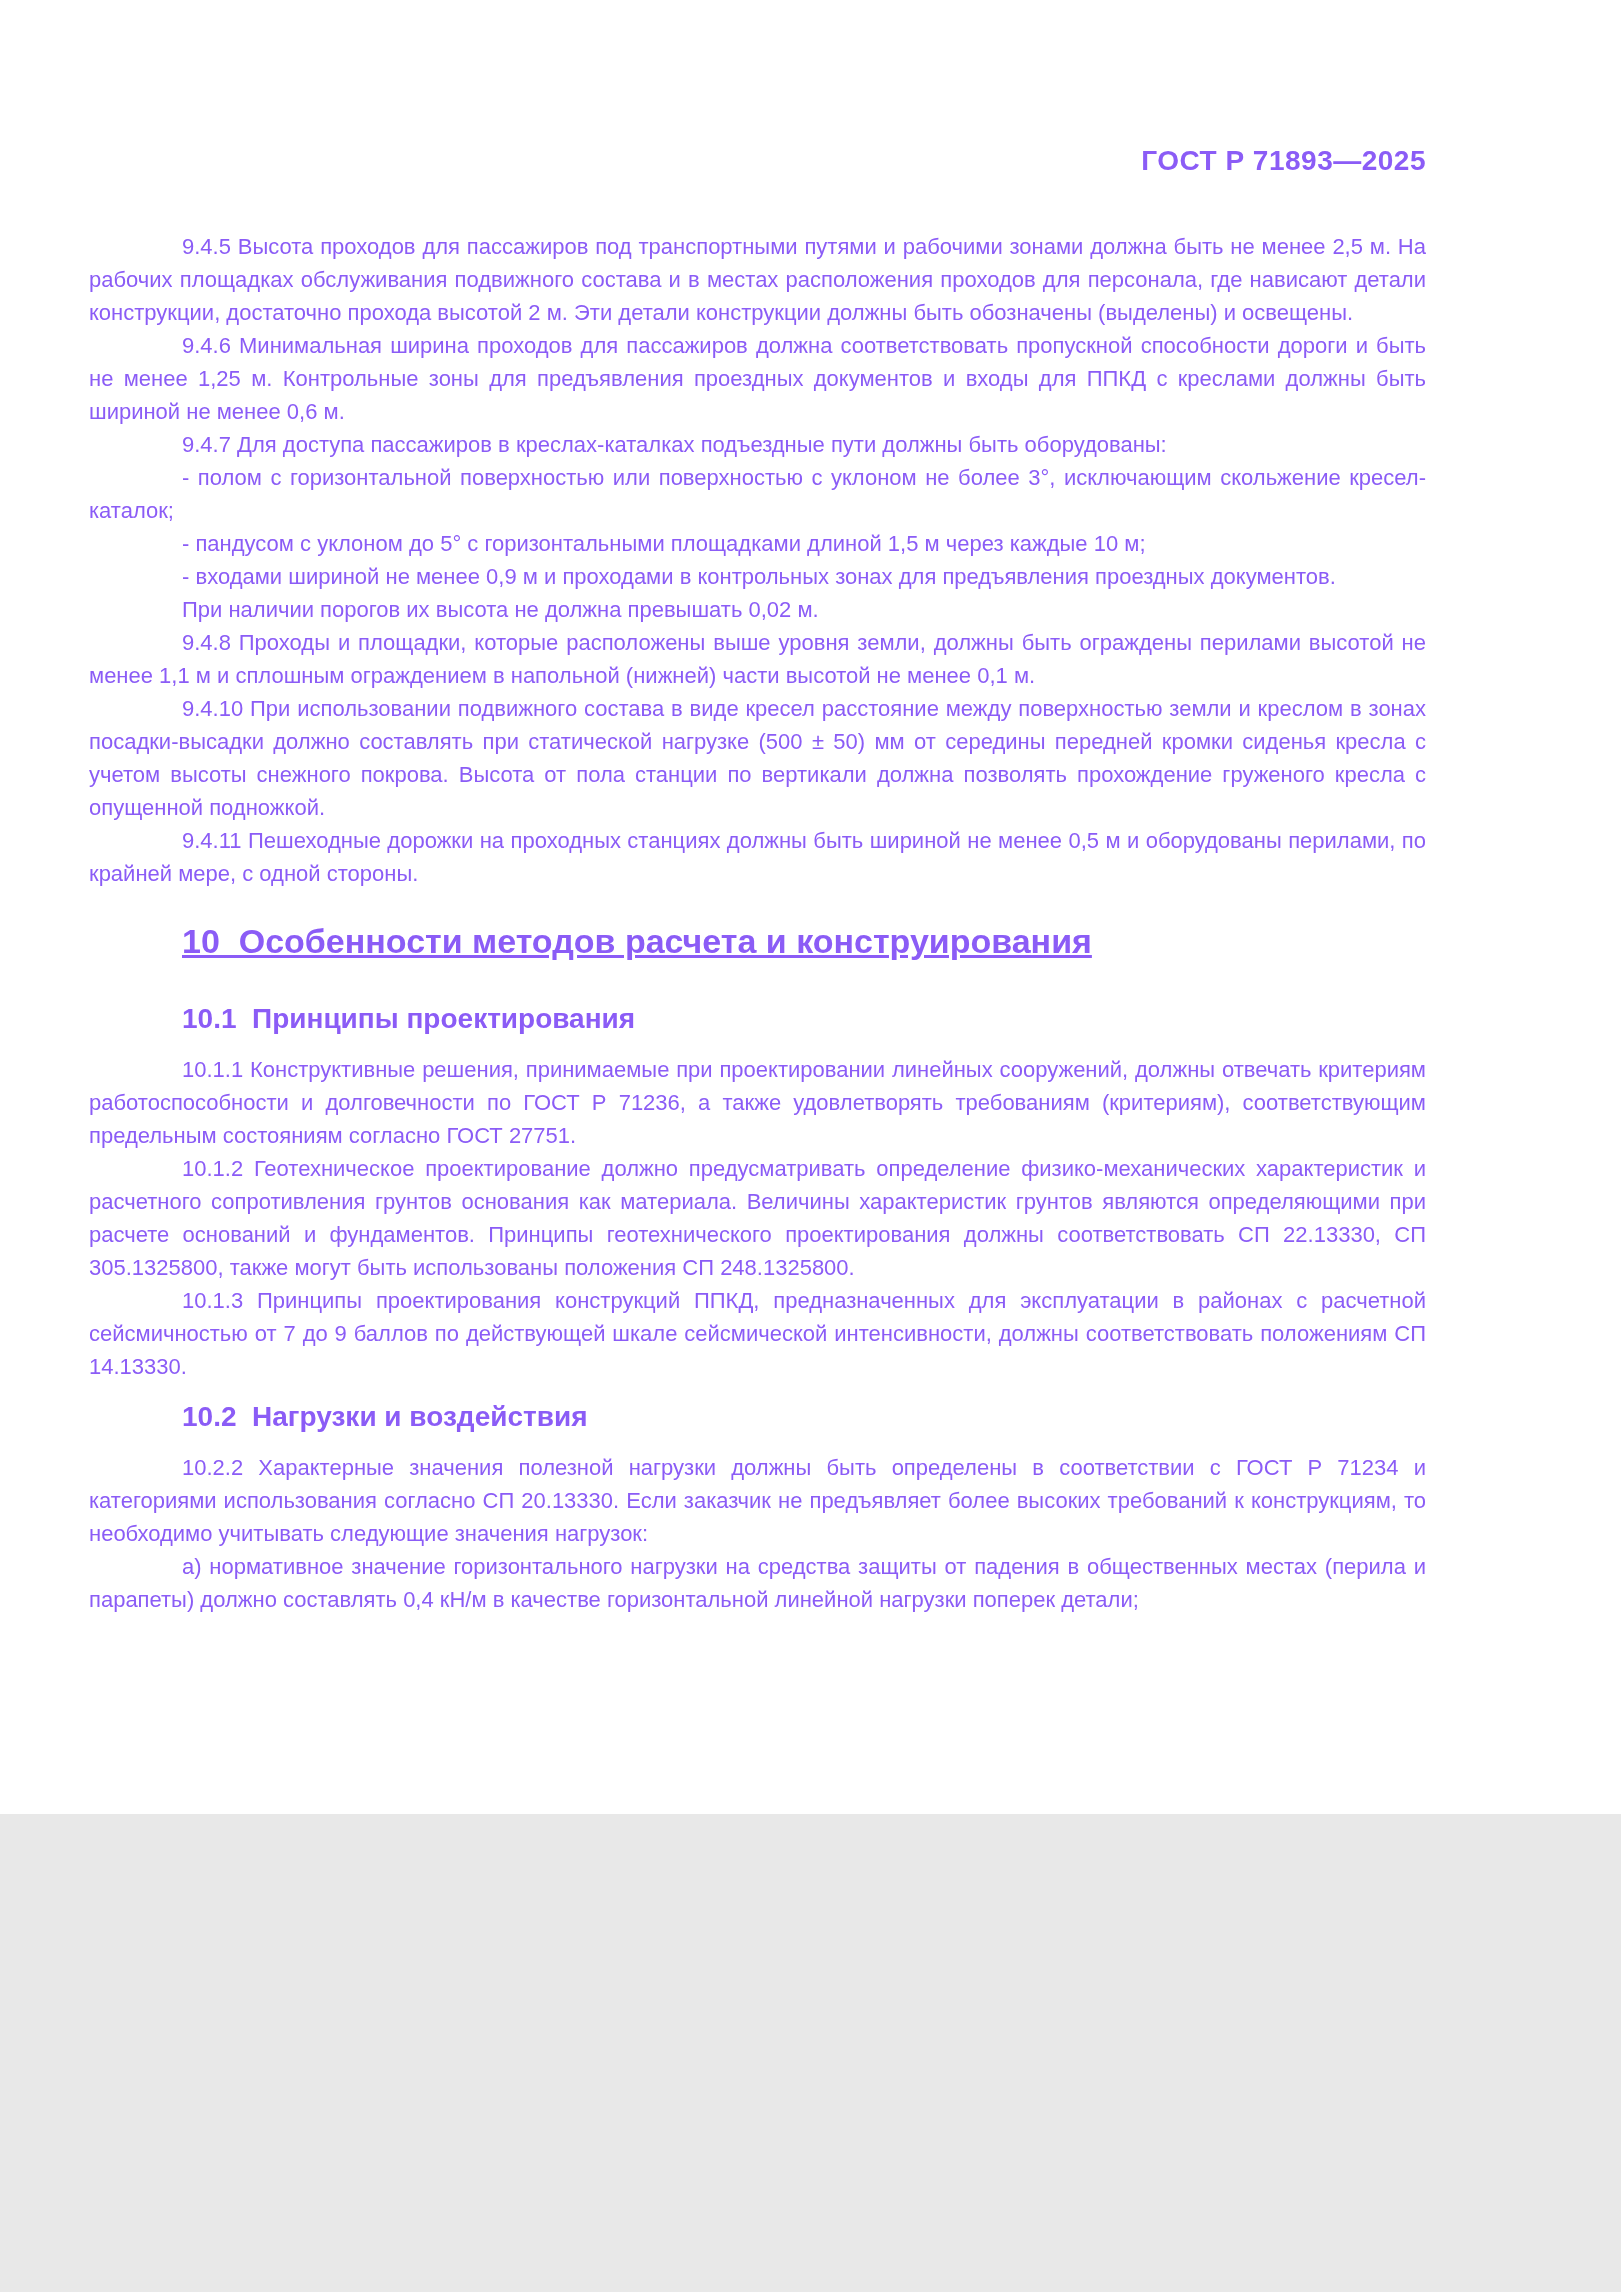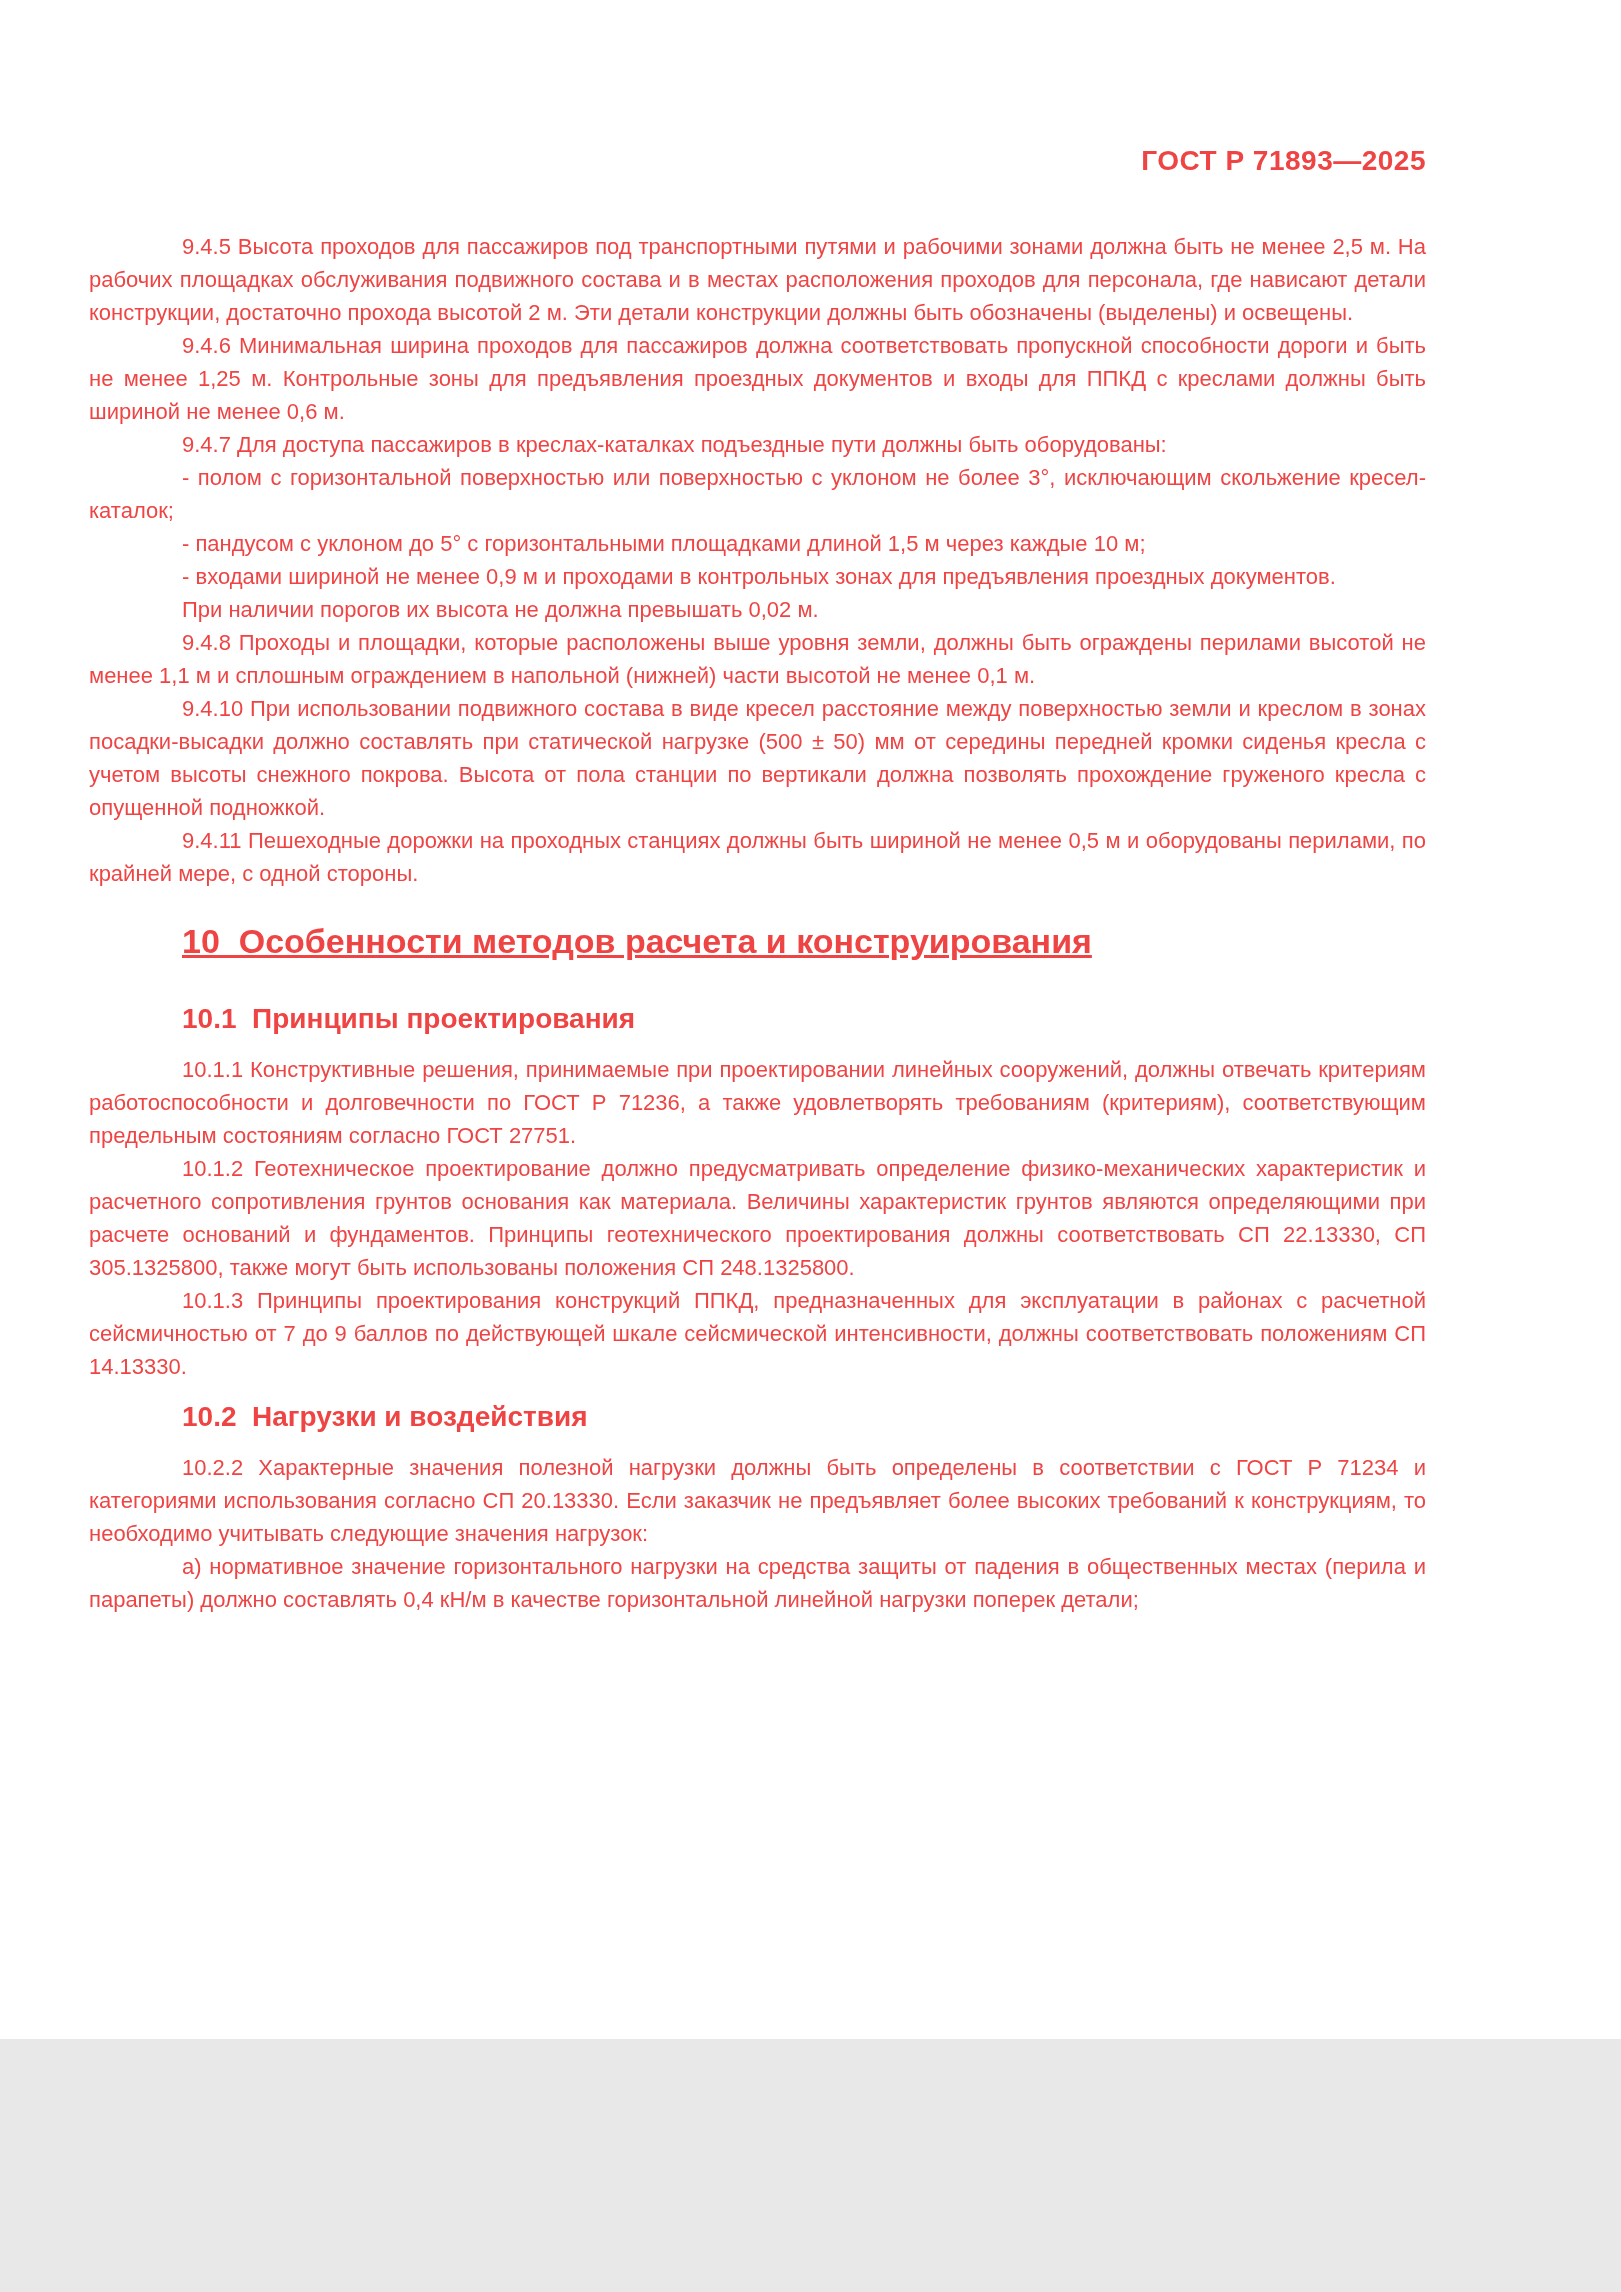--- a/index.html
+++ b/index.html
@@ -3,24 +3,24 @@
 <meta charset="utf-8">
 <style>
   html, body {
     margin: 0;
     padding: 0;
     background: #e8e8e8;
   }
   .page {
     position: relative;
     width: 1621px;
-    height: 2039px;
+    height: 1814px;
     margin: 0 auto;
     background: #ffffff;
-    color: #ef4444;
+    color: #8b5cf6;
     font-family: "Liberation Sans", "DejaVu Sans", sans-serif;
     overflow: hidden;
   }
   .running-header {
     position: absolute;
     top: 145px;
     right: 195px;
     font-size: 28px;
     font-weight: 700;
     letter-spacing: 0.5px;

